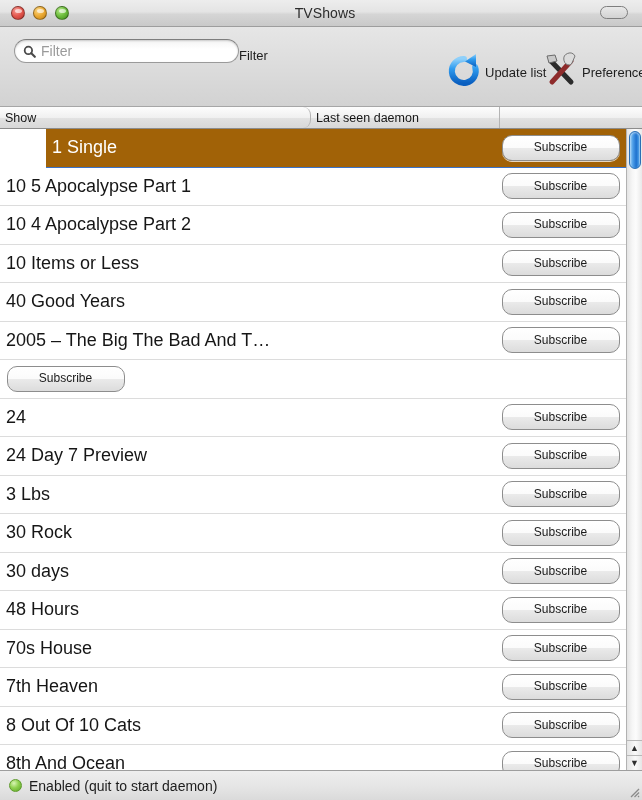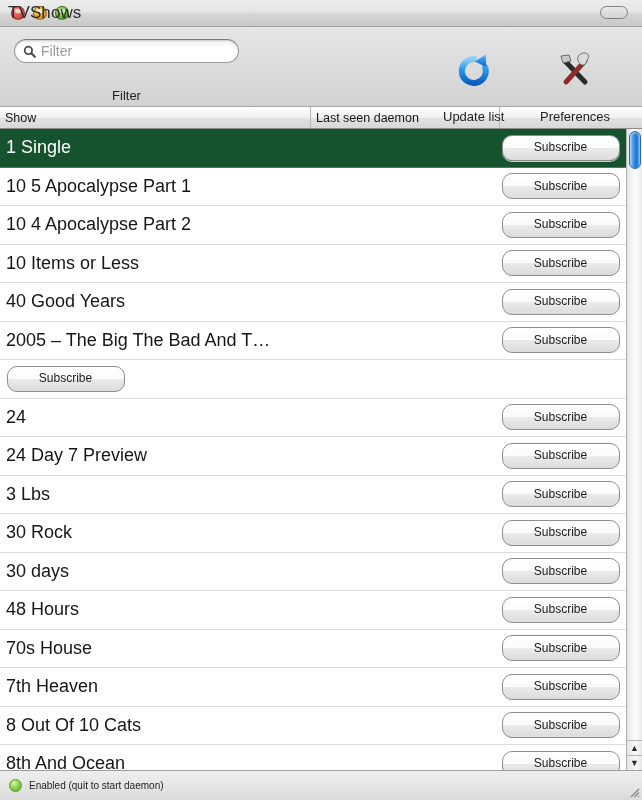--- a/index.html
+++ b/index.html
@@ -53,22 +53,22 @@
     border-radius: 50%;
     background: rgba(255,255,255,.62);
   }
   .tl-close  { background: radial-gradient(circle at 35% 28%, #f79d96 0%, #e4584f 48%, #b8332c 100%); }
   .tl-min    { background: radial-gradient(circle at 35% 28%, #fbd98c 0%, #ecab34 48%, #c07f12 100%); }
   .tl-max    { background: radial-gradient(circle at 35% 28%, #b6e88a 0%, #6fbf3e 48%, #3f8a18 100%); }
 
   .window-title {
     position: absolute;
     left: 0; right: 0;
-    text-align: left;
-    font-size: 17px;
+    text-align: center;
+    font-size: 14px;
     color: #2c2c2c;
     letter-spacing: .1px;
     pointer-events: none;
     margin-left: 8px;
   }
 
   .toolbar-toggle {
     position: absolute;
     right: 14px;
     top: 6px;
@@ -85,24 +85,23 @@
     flex: 0 0 80px;
     background: linear-gradient(to bottom, #e6e6e6 0%, #dcdcdc 50%, #d2d2d2 100%);
     border-bottom: 1px solid #a6a6a6;
     position: relative;
     display: flex;
     align-items: flex-start;
   }
 
   .tb-item {
     display: flex;
-    flex-direction: column;
-    align-items: center;
-    position: absolute;
-    gap: 16px;
+    flex-direction: row;
+    align-items: center;
+    position: absolute;
   }
   .tb-label {
     font-size: 13px;
     color: #1e1e1e;
     margin-top: 2px;
     white-space: nowrap;
   }
 
   
   .filter-group { left: 14px; top: 12px; }
@@ -151,21 +150,21 @@
   }
   .col {
     display: flex;
     align-items: center;
     padding-left: 5px;
     border-right: 1px solid #b4b4b4;
     height: 100%;
     overflow: hidden;
     white-space: nowrap;
   }
-  .col-show { width: 311px; }
+  .col-show { width: 311px; border-radius: 8px; }
   .col-last { width: 189px; }
   .col-sub  { flex: 1; border-right: none; }
 
   
   .list-wrap {
     flex: 1 1 auto;
     display: flex;
     min-height: 0;
     background: #ffffff;
     position: relative;
@@ -176,21 +175,21 @@
     overflow: hidden;
     background: #ffffff;
   }
   .row {
     height: 38.5px;
     display: flex;
     align-items: center;
     border-bottom: 1px solid #dcdcdc;
     position: relative;
   }
-  .row.selected { background: #14532d; border-bottom-color: #3a72c8; }
+  .row.selected { background: #a16207; border-bottom-color: #3a72c8; margin-left: 46px; }
   .row-title {
     flex: 1 1 auto;
     padding-left: 6px;
     font-size: 18px;
     color: #161616;
     white-space: nowrap;
     overflow: hidden;
   }
   .row.selected .row-title { color: #ffffff; }
 
@@ -260,21 +259,21 @@
     gap: 7px;
     position: relative;
   }
   .status-dot {
     width: 13px; height: 13px;
     border-radius: 50%;
     background: radial-gradient(circle at 36% 30%, #d9f5b5 0%, #8fd14f 45%, #5aa426 100%);
     border: 1px solid #5f9b2d;
     flex: 0 0 13px;
   }
-  .status-text { font-size: 10px; color: #1d1d1d; }
+  .status-text { font-size: 14px; color: #1d1d1d; }
   .resize-grip {
     position: absolute;
     right: 2px; bottom: 2px;
     width: 14px; height: 14px;
   }
 </style>
 </head>
 <body>
 
 <div class="window">

